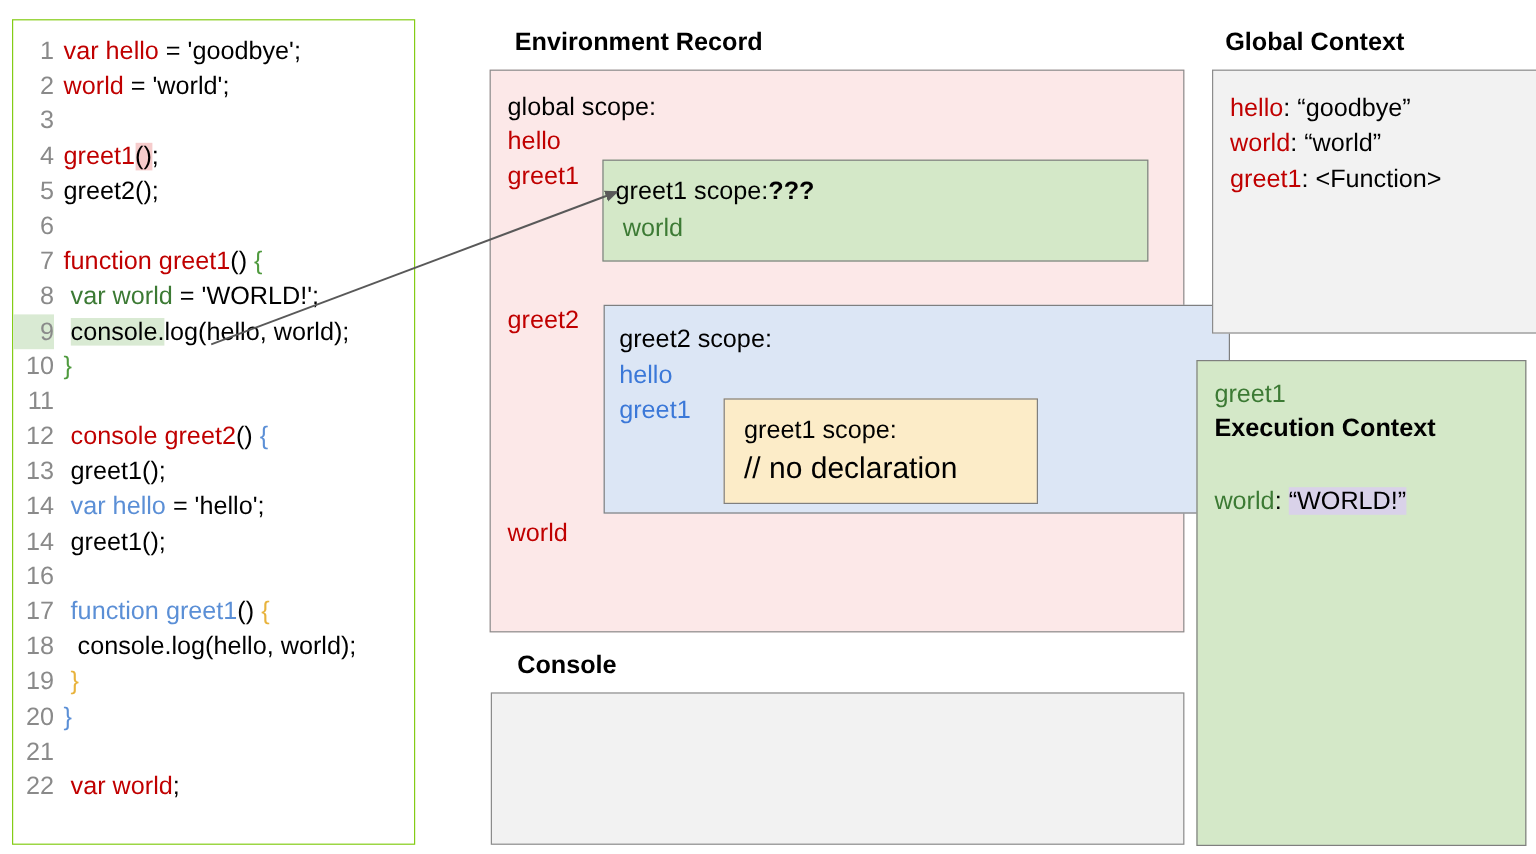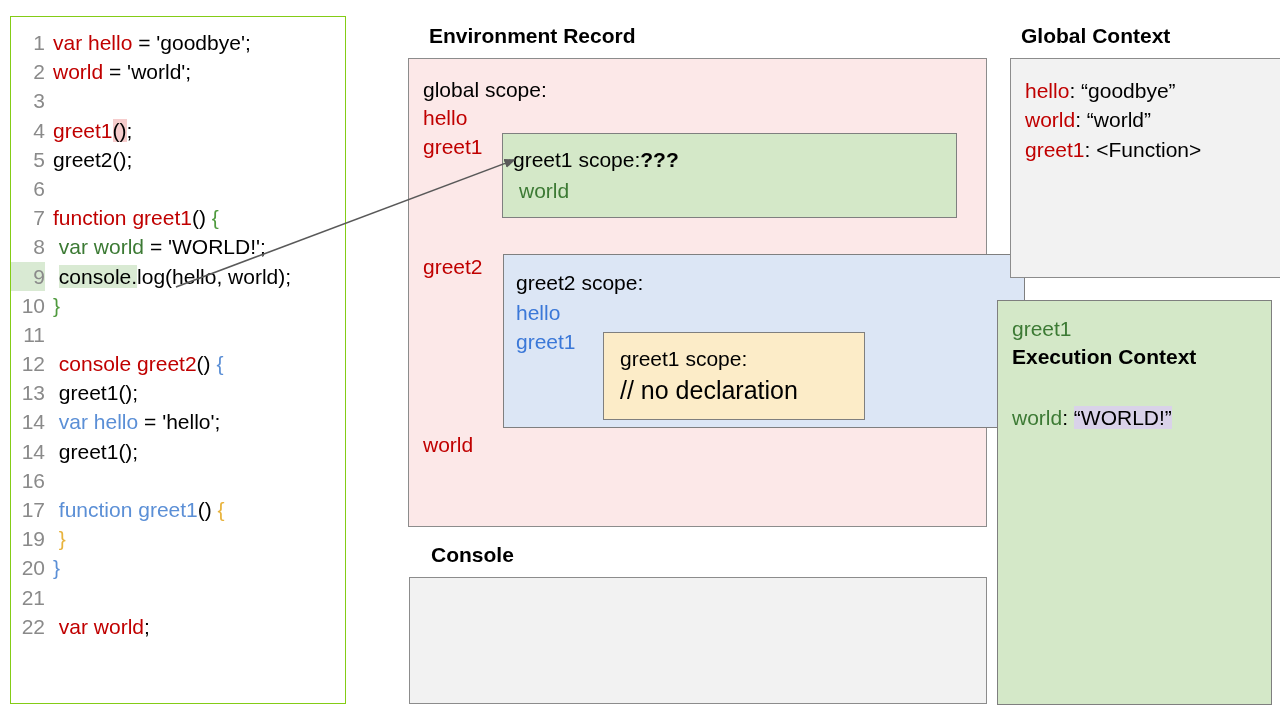--- a/index.html
+++ b/index.html
@@ -236,20 +236,21 @@
       <div class="code-line"><span class="ln">8</span><span class="code-text"><span> </span><span class="kw-green">var world</span><span> = 'WORLD!';</span></span></div>
       <div class="code-line"><span class="ln hl-green">9</span><span class="code-text"><span> </span><span class="hl-green">console.</span><span>log(hello, world);</span></span></div>
       <div class="code-line"><span class="ln">10</span><span class="code-text"><span class="brace-grn">}</span></span></div>
       <div class="code-line"><span class="ln">11</span><span class="code-text"></span></div>
       <div class="code-line"><span class="ln">12</span><span class="code-text"><span class="kw-red"> console greet2</span><span>() </span><span class="brace-blue">{</span></span></div>
       <div class="code-line"><span class="ln">13</span><span class="code-text"><span> greet1();</span></span></div>
       <div class="code-line"><span class="ln">14</span><span class="code-text"><span> </span><span class="kw-blue">var hello</span><span> = 'hello';</span></span></div>
       <div class="code-line"><span class="ln">14</span><span class="code-text"><span> greet1();</span></span></div>
       <div class="code-line"><span class="ln">16</span><span class="code-text"></span></div>
       <div class="code-line"><span class="ln">17</span><span class="code-text"><span> </span><span class="kw-blue">function greet1</span><span>() </span><span class="brace-yel">{</span></span></div>
+      <div class="code-line"><span class="ln">18</span><span class="code-text"><span>  console.log(hello, world);</span></span></div>
       <div class="code-line"><span class="ln">19</span><span class="code-text"><span> </span><span class="brace-yel">}</span></span></div>
       <div class="code-line"><span class="ln">20</span><span class="code-text"><span class="brace-blue">}</span></span></div>
       <div class="code-line"><span class="ln">21</span><span class="code-text"></span></div>
       <div class="code-line"><span class="ln">22</span><span class="code-text"><span class="kw-red"> var world</span><span>;</span></span></div>
     </div>
 </div>
 
 <div class="heading" id="env-heading">Environment Record</div>
 
 <div id="env-record">

